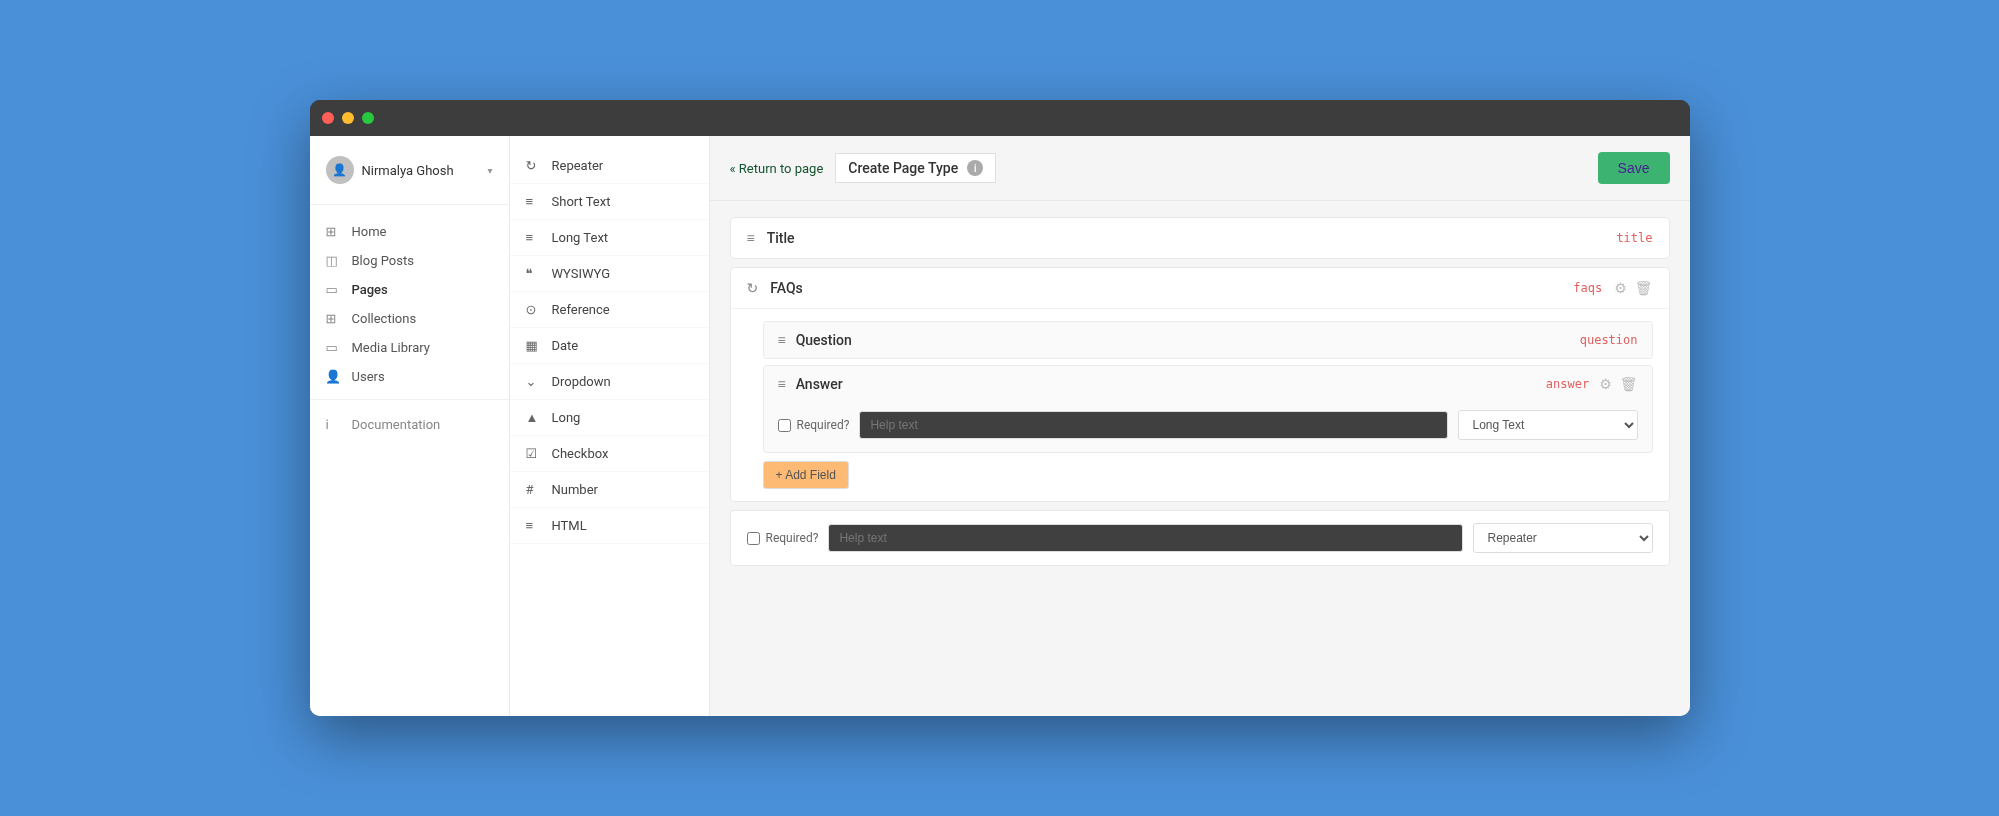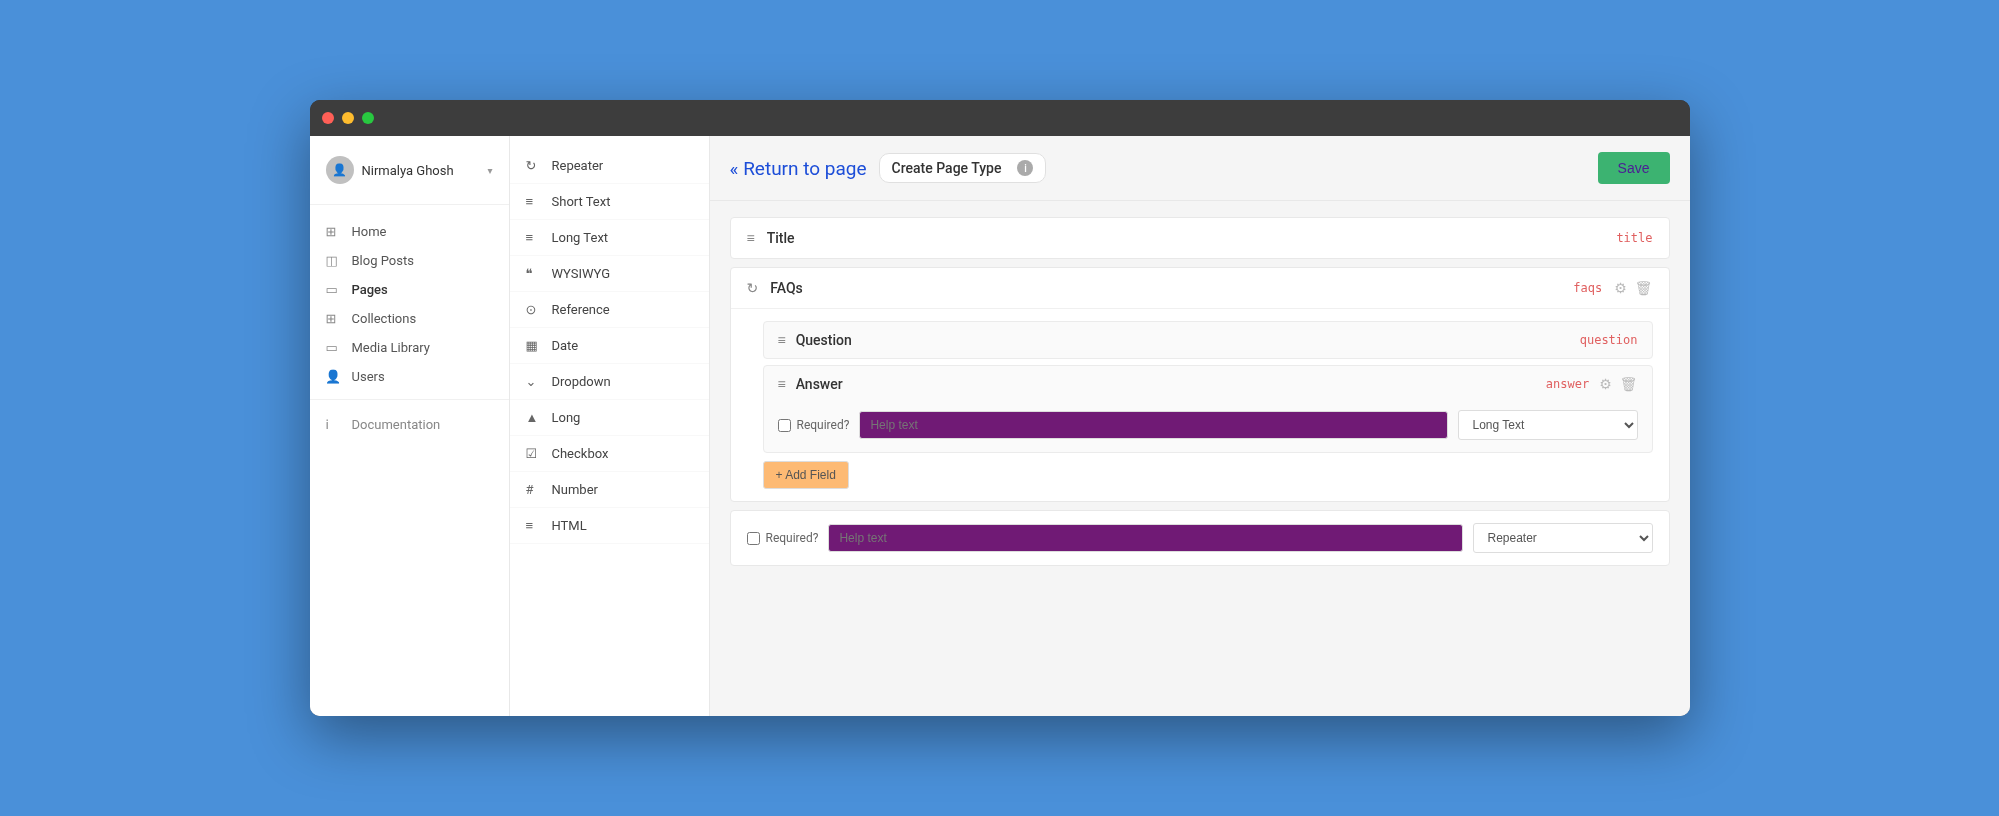--- a/index.html
+++ b/index.html
@@ -121,33 +121,33 @@
       background: #f5f5f5;
     }
     .header {
       display: flex;
       align-items: center;
       padding: 16px 20px;
       background: #f5f5f5;
       border-bottom: 1px solid #e8e8e8;
     }
     .back-link {
-      font-size: 19px;
-      color: #1d4ed8;
+      font-size: 13px;
+      color: #14532d;
       cursor: pointer;
       text-decoration: none;
     }
     .page-title-badge {
       display: flex;
       align-items: center;
-      gap: 16px;
+      gap: 9px;
       margin-left: 12px;
       background: #fff;
       border: 1px solid #e0e0e0;
-      border-radius: 10px;
+      border-radius: 0;
       padding: 6px 12px;
       font-size: 14px;
       font-weight: 500;
       color: #333;
     }
     .info-icon {
       width: 16px;
       height: 16px;
       border-radius: 50%;
       background: #aaa;
@@ -242,21 +242,21 @@
       color: #666;
       white-space: nowrap;
     }
     .help-input {
       flex: 1;
       border: 1px solid #ddd;
       border-radius: 3px;
       padding: 6px 10px;
       font-size: 12px;
       color: #999;
-      background: #701a75;
+      background: #404040;
     }
     .type-select {
       border: 1px solid #ddd;
       border-radius: 3px;
       padding: 6px 10px;
       font-size: 12px;
       color: #555;
       background: #fff;
       width: 180px;
       appearance: auto;

